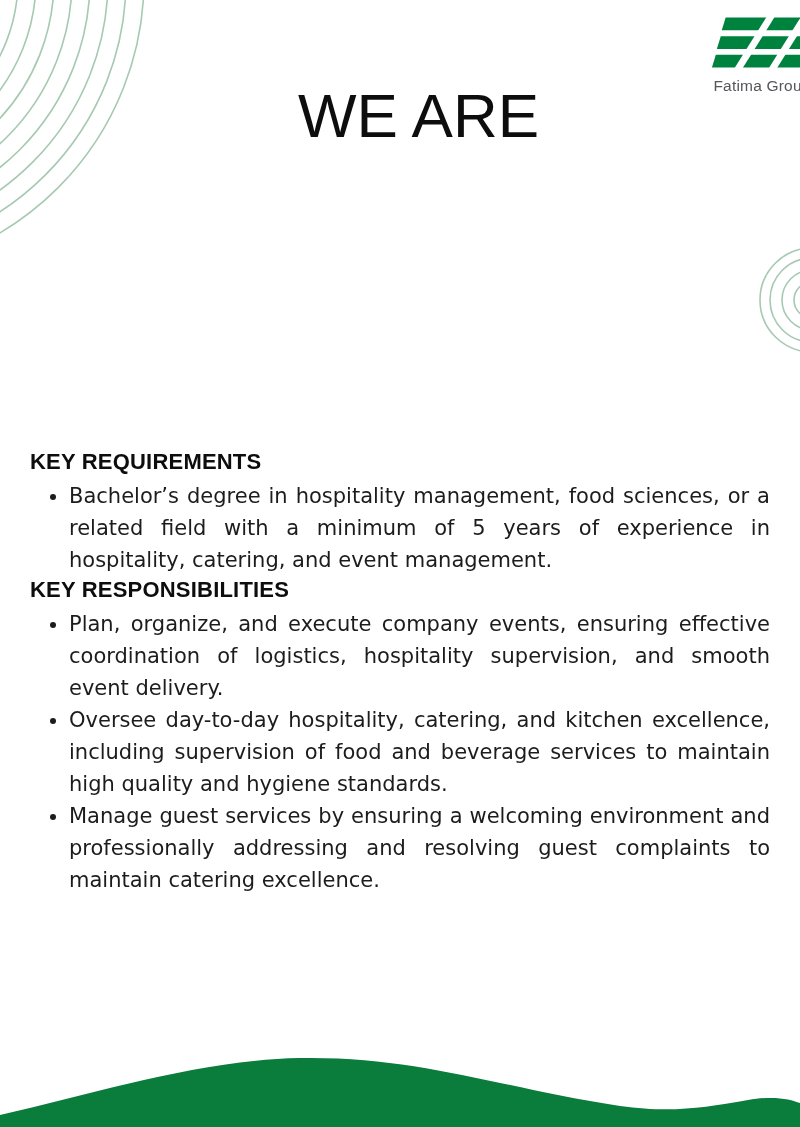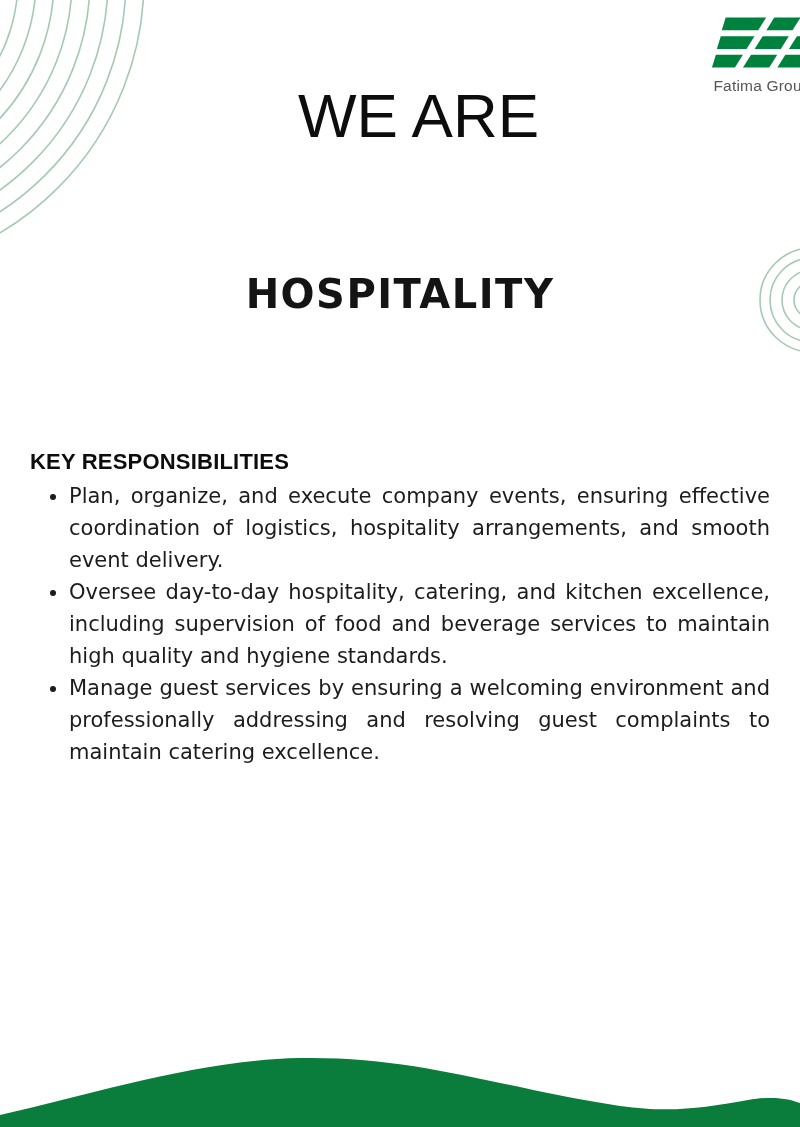--- a/index.html
+++ b/index.html
@@ -55,21 +55,21 @@
     font-family:"DejaVu Sans",sans-serif;
     font-weight:700;
     font-size:40px;
     line-height:61px;
     letter-spacing:1.5px;
     color:#141414;
   }
   .job span{display:block;}
   
   .content{position:absolute;top:448px;left:30px;right:30px;}
-  .section + .section{margin-top:26px;}
+  .section + .section{}
   .section-heading{
     font-family:"Liberation Sans",sans-serif;
     font-weight:700;
     font-size:22px;
     line-height:28px;
     letter-spacing:.2px;
     color:#0d0d0d;
     margin-bottom:4px;
   }
   .bullet-list{
@@ -128,30 +128,35 @@
       </g>
     </svg>
     <div class="logo-label">Fatima Group</div>
   </div>
 
   <h1 class="hero">
     <span>WE ARE</span>
   </h1>
 
   <h2 class="job">
-    <span>HOSPITALITY</span>
   </h2>
 
   <div class="content">
 
+    <div class="section">
+      <h3 class="section-heading">KEY REQUIREMENTS</h3>
+      <ul class="bullet-list">
+        <li>Bachelor’s degree in hospitality management, food sciences, or a related field with a minimum of 5 years of experience in hospitality, catering, and event management.</li>
+      </ul>
+    </div>
 
     <div class="section">
       <h3 class="section-heading">KEY RESPONSIBILITIES</h3>
       <ul class="bullet-list">
-        <li>Plan, organize, and execute company events, ensuring effective coordination of logistics, hospitality arrangements, and smooth event delivery.</li>
+        <li>Plan, organize, and execute company events, ensuring effective coordination of logistics, hospitality supervision, and smooth event delivery.</li>
         <li>Oversee day-to-day hospitality, catering, and kitchen excellence, including supervision of food and beverage services to maintain high quality and hygiene standards.</li>
         <li>Manage guest services by ensuring a welcoming environment and professionally addressing and resolving guest complaints to maintain catering excellence.</li>
       </ul>
     </div>
 
   </div>
 
   <svg class="wave" viewBox="0 0 800 97" preserveAspectRatio="none" aria-hidden="true">
     <path class="wave-path" d="M0 85 C 100 62, 200 30, 300 28 C 420 26, 500 58, 620 76 C 672 83, 702 78, 748 70 C 774 65.5, 790 69, 800 73 L 800 97 L 0 97 Z"></path>
   </svg>

